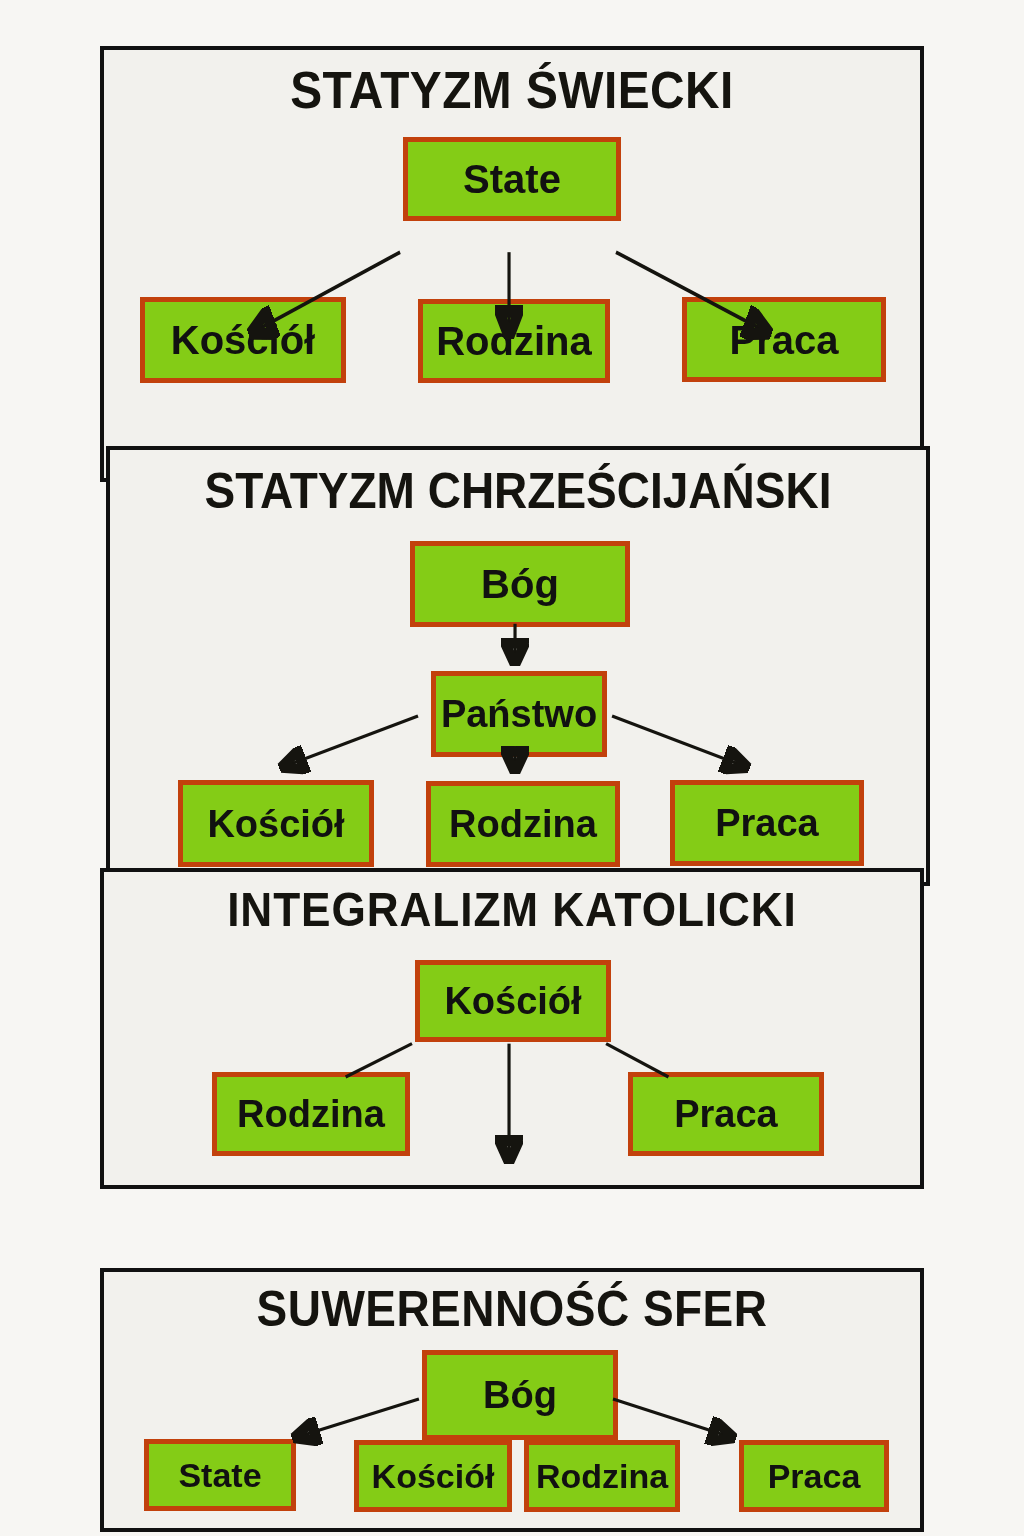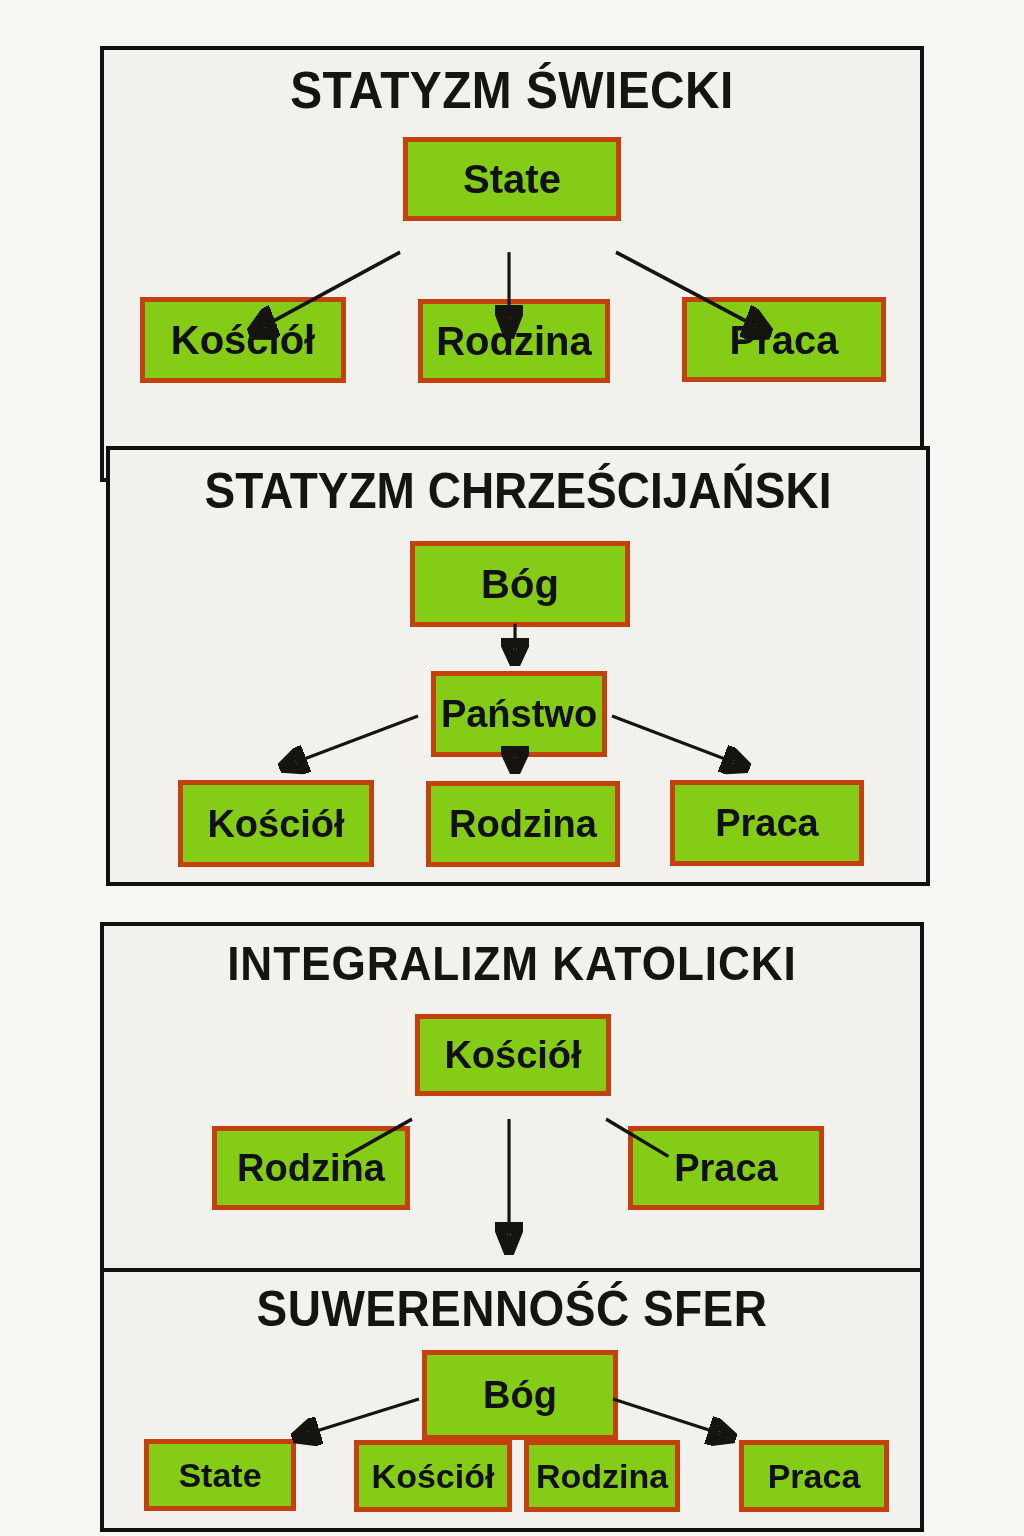--- a/index.html
+++ b/index.html
@@ -70,21 +70,21 @@
     height: 100%;
     overflow: visible;
     z-index: 5;
     pointer-events: none;
   }
   svg.edges line, svg.edges path { stroke: #15140f; stroke-width: 3.2; fill: none; }
 
   
   #panel-1 { left: 100px; top: 46px;   width: 824px; height: 436px; }
   #panel-2 { left: 106px; top: 446px;  width: 824px; height: 440px; }
-  #panel-3 { left: 100px; top: 922px;  width: 824px; height: 360px; }
+  #panel-3 { left: 100px; top: 868px;  width: 824px; height: 321px; }
   #panel-4 { left: 100px; top: 1268px; width: 824px; height: 264px; }
 
   
   #panel-1 .panel-title { top: 14px; font-size: 52px; letter-spacing: 0.5px; }
   #panel-2 .panel-title { top: 16px; font-size: 50px; letter-spacing: 0px; }
   #panel-3 .panel-title { top: 14px; font-size: 48px; letter-spacing: 1px; }
   #panel-4 .panel-title { top: 12px; font-size: 50px; letter-spacing: 0.5px; }
 
   
   #p1-state   { left: 299px; top: 87px;  width: 218px; height: 84px;  font-size: 40px; }

